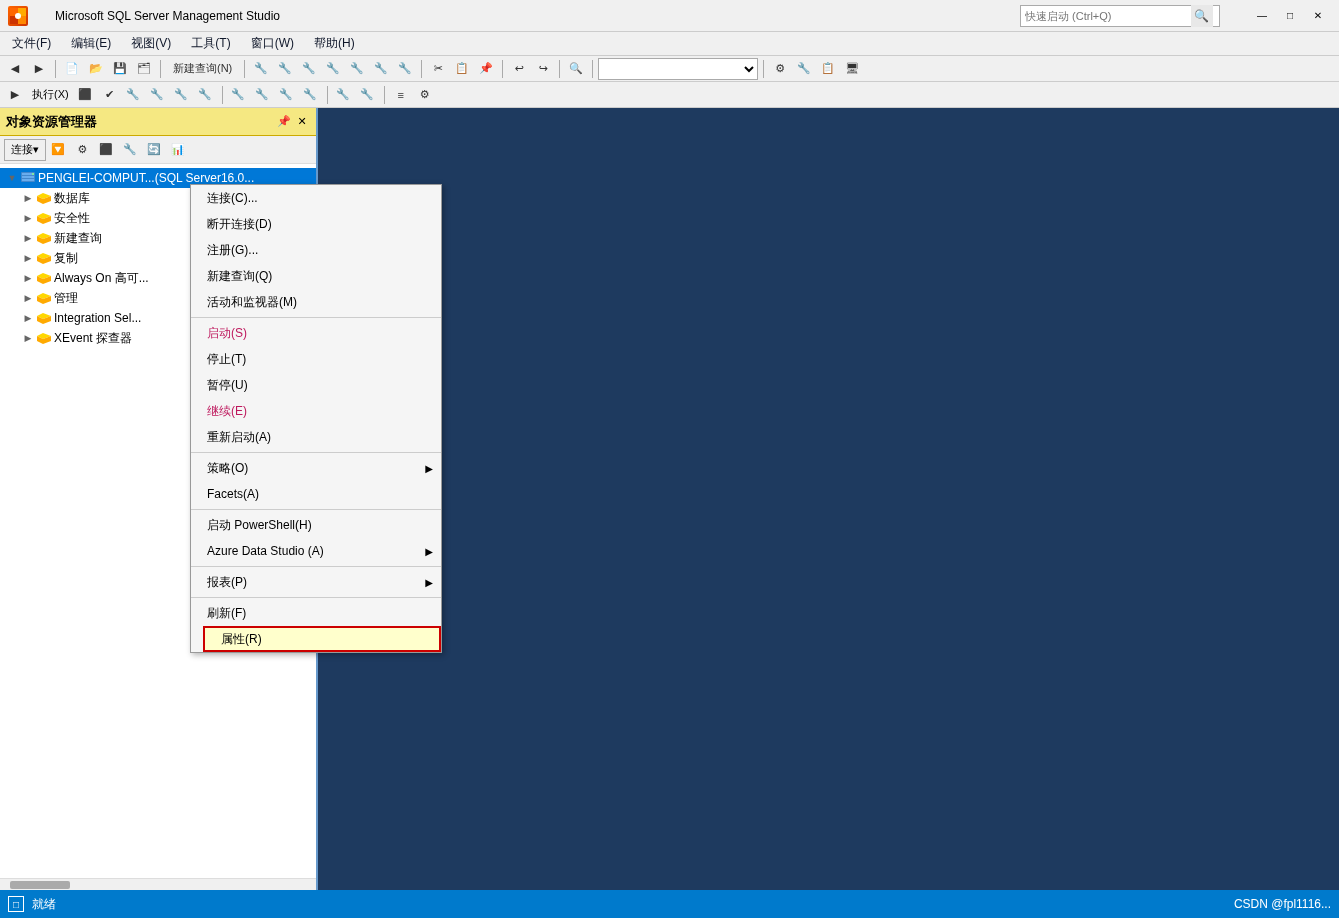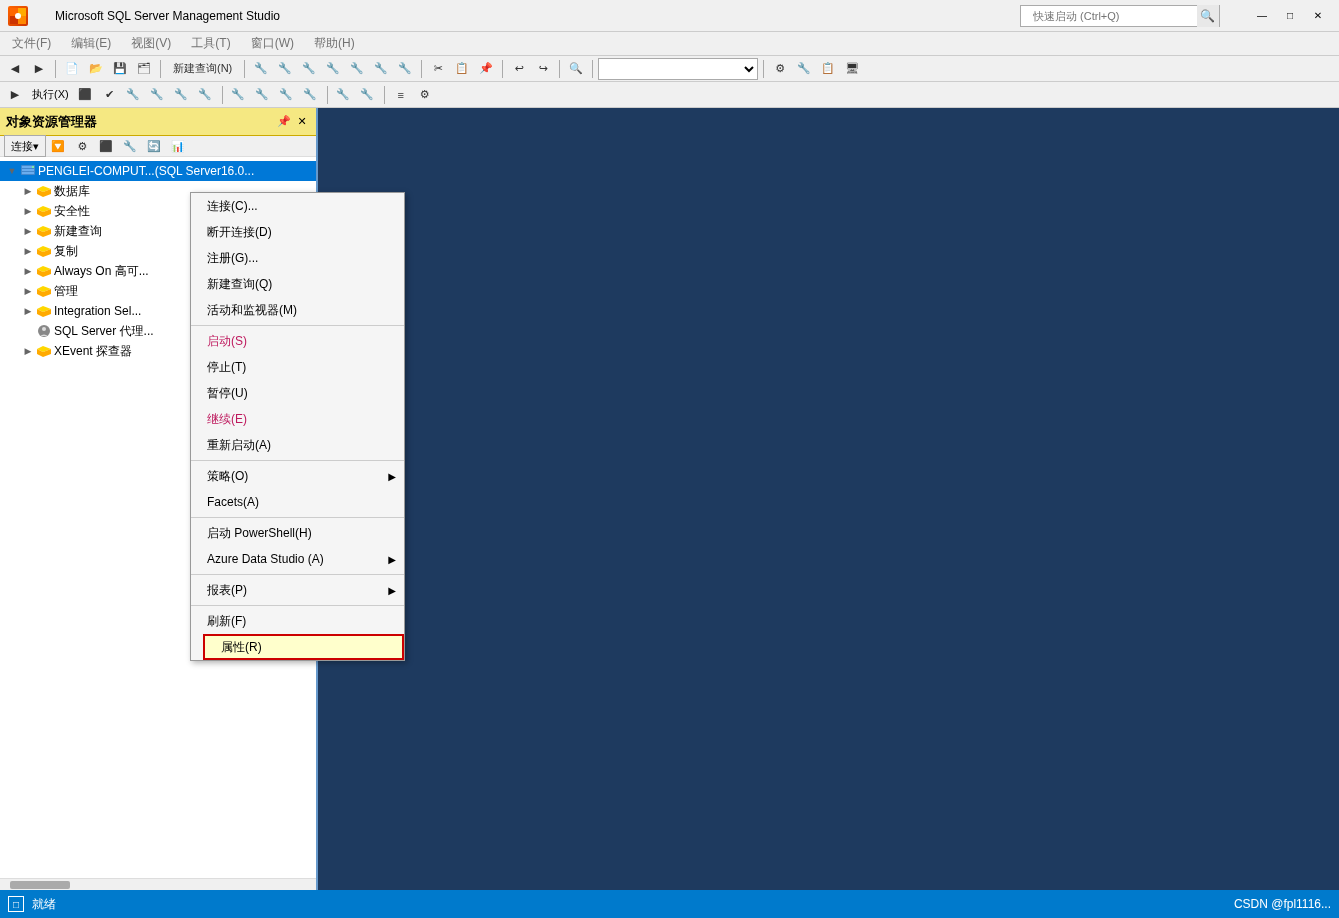--- a/index.html
+++ b/index.html
@@ -39,21 +39,20 @@
       flex: 1;
     }
     .title-bar-search {
       display: flex;
       align-items: center;
       border: 1px solid #aaa;
       background: white;
       height: 22px;
       width: 200px;
       margin-right: 8px;
-      padding-left: 8px;
     }
     .title-bar-search input {
       border: none;
       outline: none;
       font-size: 11px;
       color: #999;
       width: 170px;
       padding: 0 4px;
       background: transparent;
     }
@@ -87,21 +86,21 @@
       display: flex;
       align-items: center;
       padding: 0 4px;
       border-bottom: 1px solid #ccc;
       gap: 4px;
     }
     .menu-item {
       padding: 2px 8px;
       font-size: 12px;
       cursor: pointer;
-      color: #737373;
+      color: #0f172a;
     }
 
     
     .toolbar {
       background: #f0f0f0;
       height: 26px;
       border-bottom: 1px solid #ccc;
       display: flex;
       align-items: center;
       padding: 0 4px;
@@ -182,21 +181,21 @@
       width: 16px;
       height: 16px;
       border: none;
       background: transparent;
       cursor: pointer;
       font-size: 11px;
       display: flex; align-items: center; justify-content: center;
     }
     .explorer-toolbar {
       background: #f0f0f0;
-      height: 21px;
+      height: 28px;
       display: flex;
       align-items: center;
       padding: 0 4px;
       gap: 2px;
       border-bottom: 1px solid #ddd;
     }
     .explorer-tree {
       flex: 1;
       overflow: auto;
       padding: 4px 0;
@@ -227,23 +226,23 @@
     }
     .tree-label {
       font-size: 12px;
     }
     .indent1 { padding-left: 4px; }
     .indent2 { padding-left: 20px; }
 
     
     .context-menu {
       position: absolute;
-      top: 192px;
+      top: 184px;
       left: 190px;
-      width: 215px;
+      width: 252px;
       background: #f5f5f5;
       border: 1px solid #999;
       box-shadow: 2px 2px 6px rgba(0,0,0,0.3);
       z-index: 100;
     }
     .ctx-item {
       height: 26px;
       display: flex;
       align-items: center;
       padding: 0 16px;
@@ -513,31 +512,20 @@
         <span class="tree-toggle">▶</span>
         <span class="tree-icon">
           <svg width="14" height="11" viewBox="0 0 14 11">
             <path d="M0,3 L6,0 L14,3 L6,6 Z" fill="#ffd700"></path>
             <path d="M0,3 L0,8 L6,11 L14,8 L14,3 L6,6 Z" fill="#ffaa00"></path>
           </svg>
         </span>
         <span class="tree-label">Integration Sel...</span>
       </div>
 
-      <div class="tree-item indent2">
-        <span class="tree-toggle" style="visibility:hidden;"></span>
-        <span class="tree-icon">
-          <svg width="14" height="14" viewBox="0 0 14 14">
-            <circle cx="7" cy="7" r="6" fill="#888"></circle>
-            <circle cx="7" cy="5" r="2" fill="#ddd"></circle>
-            <path d="M3,12 Q7,9 11,12" fill="#ddd"></path>
-          </svg>
-        </span>
-        <span class="tree-label">SQL Server 代理...</span>
-      </div>
 
       <div class="tree-item indent2">
         <span class="tree-toggle">▶</span>
         <span class="tree-icon">
           <svg width="14" height="11" viewBox="0 0 14 11">
             <path d="M0,3 L6,0 L14,3 L6,6 Z" fill="#ffd700"></path>
             <path d="M0,3 L0,8 L6,11 L14,8 L14,3 L6,6 Z" fill="#ffaa00"></path>
           </svg>
         </span>
         <span class="tree-label">XEvent 探查器</span>

